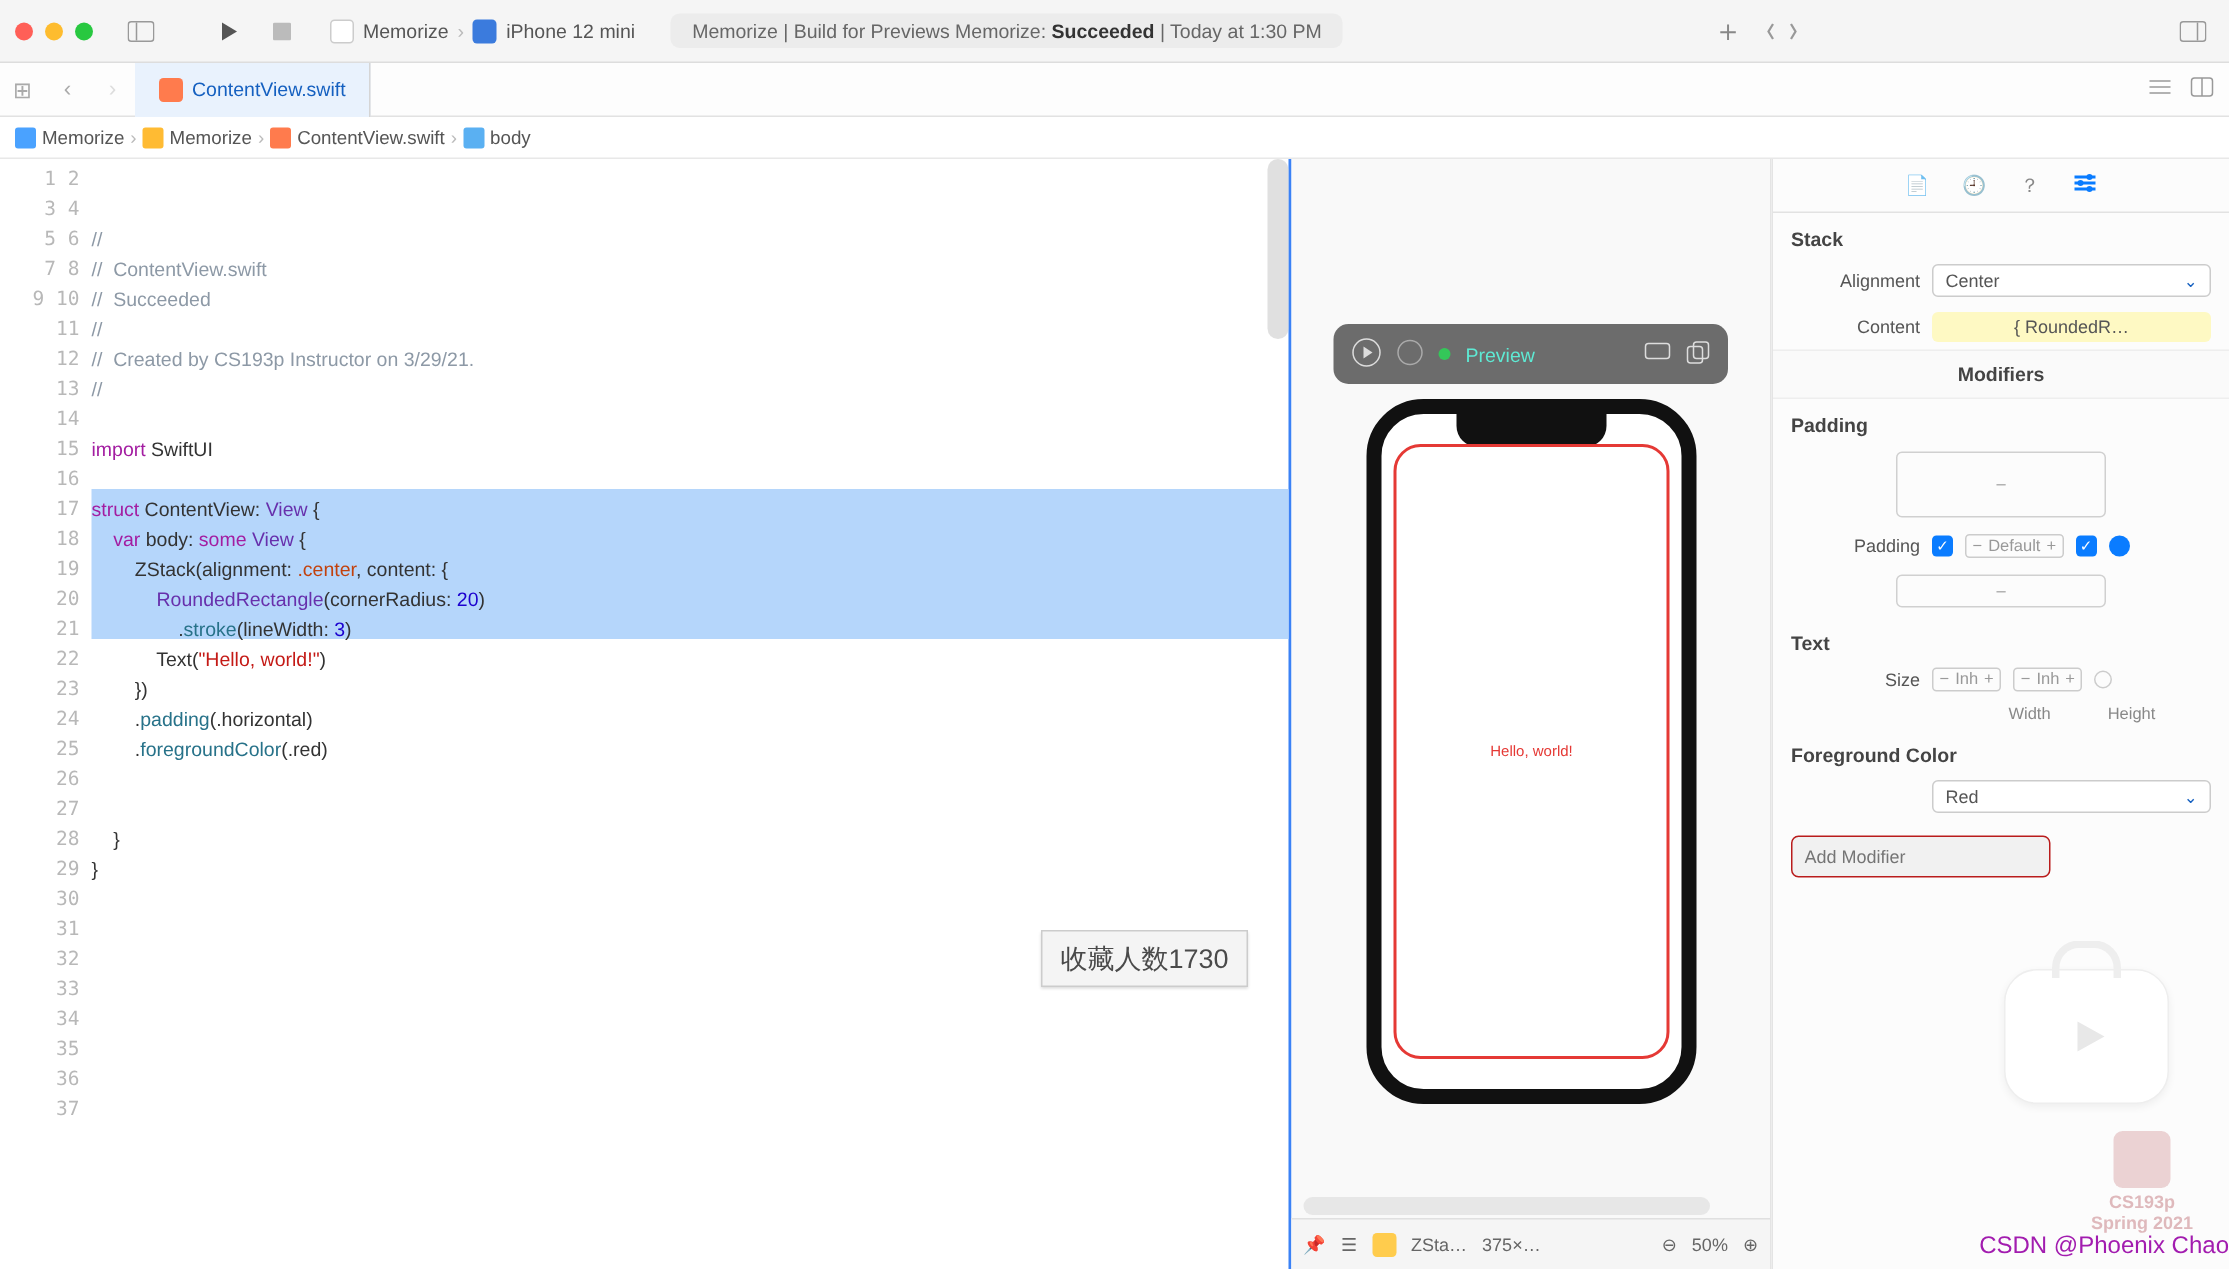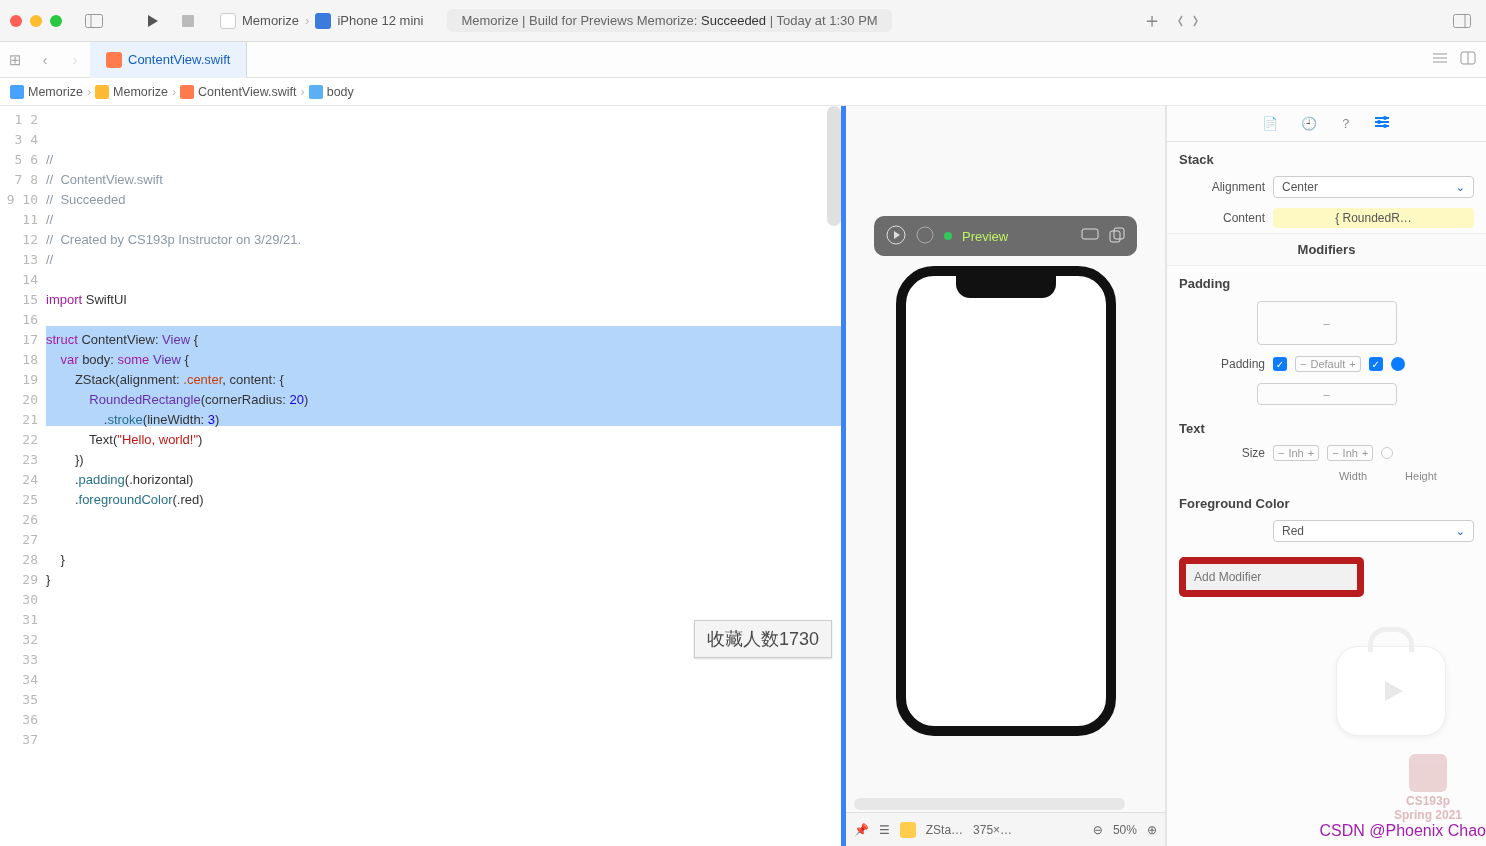--- a/index.html
+++ b/index.html
@@ -6,40 +6,40 @@
 body { width:1486px; height:846px; background:#fff; overflow:hidden; font-size:13px; color:#333; position:relative; }
 
 
 .toolbar { height:42px; background:#f5f5f5; border-bottom:1px solid #ddd; display:flex; align-items:center; padding:0 10px; gap:8px; }
 .traffic { display:flex; gap:8px; margin-right:10px; }
 .tl { width:12px; height:12px; border-radius:50%; }
 .tl.r{background:#ff5f57}.tl.y{background:#febc2e}.tl.g{background:#28c840}
 .tb-btn { width:28px; height:24px; display:flex; align-items:center; justify-content:center; color:#777; border-radius:4px; }
 .scheme { display:flex; align-items:center; gap:6px; padding:2px 10px; border-radius:5px; color:#555; font-size:13px; }
 .status-pill { flex:0 0 auto; background:#ececec; border-radius:6px; padding:4px 14px; font-size:13px; color:#666; margin-left:6px; }
-.status-pill b{color:#333;font-weight:400}
+.status-pill b{color:#333;font-weight:700}
 .spacer{flex:1}
 
 
 .tabbar { height:36px; background:#fdfdfd; border-bottom:1px solid #e2e2e2; display:flex; align-items:center; }
 .tabbar .navbtn{width:30px;text-align:center;color:#aaa;font-size:15px}
 .tab { height:36px; display:flex; align-items:center; gap:6px; padding:0 16px; background:#e9f2fd; border-right:1px solid #d5d5d5; color:#1560c0; font-size:13px; }
 .tabbar .right{margin-left:auto;display:flex;gap:12px;padding-right:10px;color:#888}
 
 
 .breadcrumb { height:28px; background:#fff; border-bottom:1px solid #e8e8e8; display:flex; align-items:center; gap:4px; padding:0 10px; font-size:12.5px; color:#555;}
 .breadcrumb .sep{color:#bbb}
 .bc-icn{width:14px;height:14px;display:inline-block;vertical-align:middle;border-radius:2px}
 .bc-folder{background:#4aa2ff}
 .bc-swift{background:#ff7b4d}
 .bc-prop{background:#5ab0f2}
 
 
 .main { display:flex; height:calc(846px - 42px - 36px - 28px); }
-.editor { flex:0 0 846px; display:flex; position:relative; border-right:5px solid #3b82f6; }
+.editor { flex:0 0 846px; display:flex; position:relative; border-right:2px solid #3b82f6;margin-left:15px; }
 .gutter { width:46px; text-align:right; padding:4px 8px 4px 0; color:#b8b8b8; font:13px/20px Menlo,monospace; background:#fff; }
 .code { flex:1; padding:4px 0; font:13px/20px Menlo,monospace; white-space:pre; position:relative; }
 .code .sel { position:absolute; left:0; right:0; background:#b5d6fb; z-index:0; }
 .code pre { position:relative; z-index:1; }
 .kw{color:#a31da1}.type{color:#6730ac}.str{color:#c41a16}.num{color:#1c00cf}.cmt{color:#8d99a6}.fn{color:#277289}.attr{color:#c2410c}
 .scrollbar-v{position:absolute;right:0;top:0;width:14px;height:120px;background:#ccc;border-radius:7px;opacity:.6}
 
 
 .preview { flex:0 0 320px; background:#f9f9f9; position:relative; border-right:1px solid #e4e4e4; display:flex; flex-direction:column; align-items:center;}
 .pv-toolbar{position:absolute;top:110px;left:28px;right:28px;height:40px;background:#6c6c6c;border-radius:10px;display:flex;align-items:center;gap:10px;padding:0 12px;color:#ddd;font-size:13px}
@@ -63,21 +63,21 @@
 .row{display:flex;align-items:center;gap:8px;padding:5px 12px;font-size:12px}
 .row .lbl{flex:0 0 86px;text-align:right;color:#555}
 .pill{flex:1;background:#fef9c3;border-radius:4px;padding:3px 8px;font-size:12px;color:#555;display:flex;align-items:center;justify-content:space-between}
 .pill.sel{background:#fff;border:1px solid #ccc}
 .pill .chev{color:#1560c0;font-size:11px}
 .padding-box{margin:6px auto;width:140px;height:44px;border:1px solid #d0d0d0;border-radius:4px;position:relative;display:flex;align-items:center;justify-content:center;gap:8px;font-size:11px;color:#999}
 .stepper{display:flex;align-items:center;border:1px solid #ccc;border-radius:3px;padding:1px 4px;font-size:11px;color:#999;gap:4px}
 .frame-row{display:flex;gap:10px;justify-content:flex-end;padding:4px 12px;font-size:11px;color:#888}
 .check{width:14px;height:14px;border-radius:3px;background:#0a7cff;display:inline-flex;align-items:center;justify-content:center;color:#fff;font-size:10px}
 .bluecircle{width:14px;height:14px;border-radius:50%;background:#0a7cff;display:inline-block}
-.add-mod{margin:10px 12px;padding:6px 8px;background:#f1f1f1;border:7px solid #b91c1c;border-radius:5px;color:#aaa;font-size:12px}
+.add-mod{margin:10px 12px;padding:6px 8px;background:#f1f1f1;border:1px solid #b91c1c;border-radius:5px;color:#aaa;font-size:12px}
 .video-icn{position:absolute;bottom:110px;right:40px;width:110px;height:90px;border-radius:22px;background:#fff;border:1px solid #eee;display:flex;align-items:center;justify-content:center;box-shadow:0 2px 6px rgba(0,0,0,.06)}
 .video-icn::before{content:"";position:absolute;top:-20px;width:36px;height:20px;border:5px solid #eee;border-bottom:none;border-radius:18px 18px 0 0}
 .video-icn svg{width:40px;height:40px;fill:#e8e8e8}
 .stanford{position:absolute;bottom:24px;right:24px;text-align:center;color:#d8a9ad;font-size:12px;font-weight:600;opacity:.8}
 .watermark{position:absolute;bottom:6px;right:0;color:#a21caf;font-size:16px}
 .ficn{width:16px;height:16px;border-radius:3px;display:inline-block;vertical-align:-3px}
 </style>
 </head>
 <body>
 
@@ -238,32 +238,35 @@
   <div class="preview">
     <div class="pv-toolbar">
       <span><svg width="20" height="20" viewBox="0 0 20 20">
             <circle cx="10" cy="10" r="9" fill="none" stroke="#ddd"></circle>
             <path d="M8 6l6 4-6 4z" fill="#ddd"></path>
           </svg></span>
       <span><svg width="18" height="18" viewBox="0 0 18 18">
             <circle cx="9" cy="9" r="8" fill="none" stroke="#aaa"></circle>
           </svg></span>
       <span class="dot"></span>
-      <span style="color:#bef264">Preview</span>
+      <span style="color:#5eead4">Preview</span>
       <span style="flex:1"></span>
       <span><svg width="18" height="14">
             <rect x="1" y="1" width="16" height="10" rx="2" fill="none" stroke="#ddd"></rect>
           </svg></span>
       <span><svg width="16" height="16">
             <rect x="1" y="4" width="10" height="11" rx="2" fill="none" stroke="#ddd"></rect>
             <rect x="5" y="1" width="10" height="11" rx="2" fill="none" stroke="#ddd"></rect>
           </svg></span>
     </div>
     <div class="phone">
       <div class="notch"></div>
+      <div class="rrect">
+        <span>Hello, world!</span>
+      </div>
     </div>
     <div class="pv-scroll-h"></div>
     <div class="pv-footer">
       <span>📌</span>
       <span>☰</span>
       <span class="ficn" style="background:#ffcc4d"></span>
       <span>ZSta…</span>
       <span>375×…</span>
       <span style="flex:1"></span>
       <span>⊖</span>

